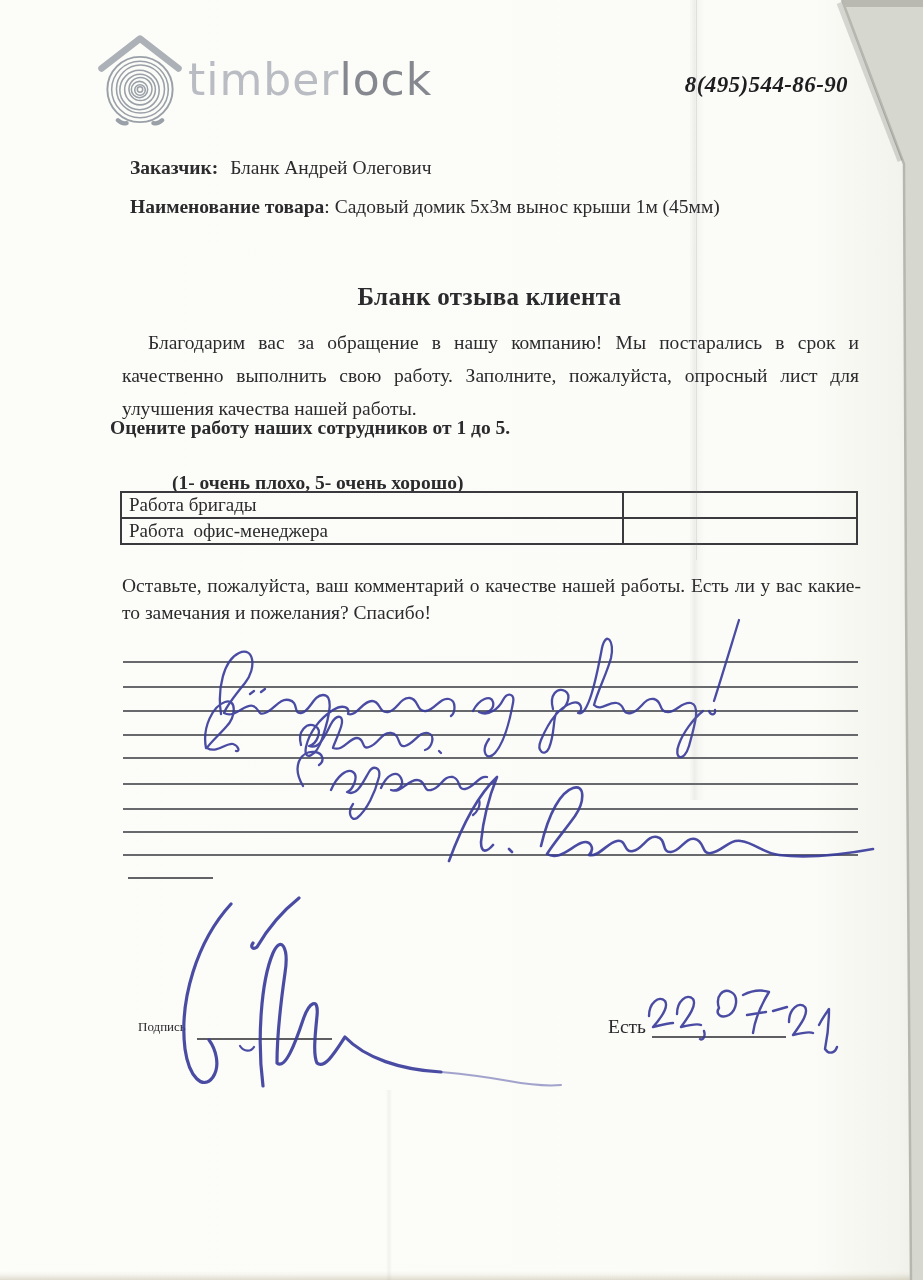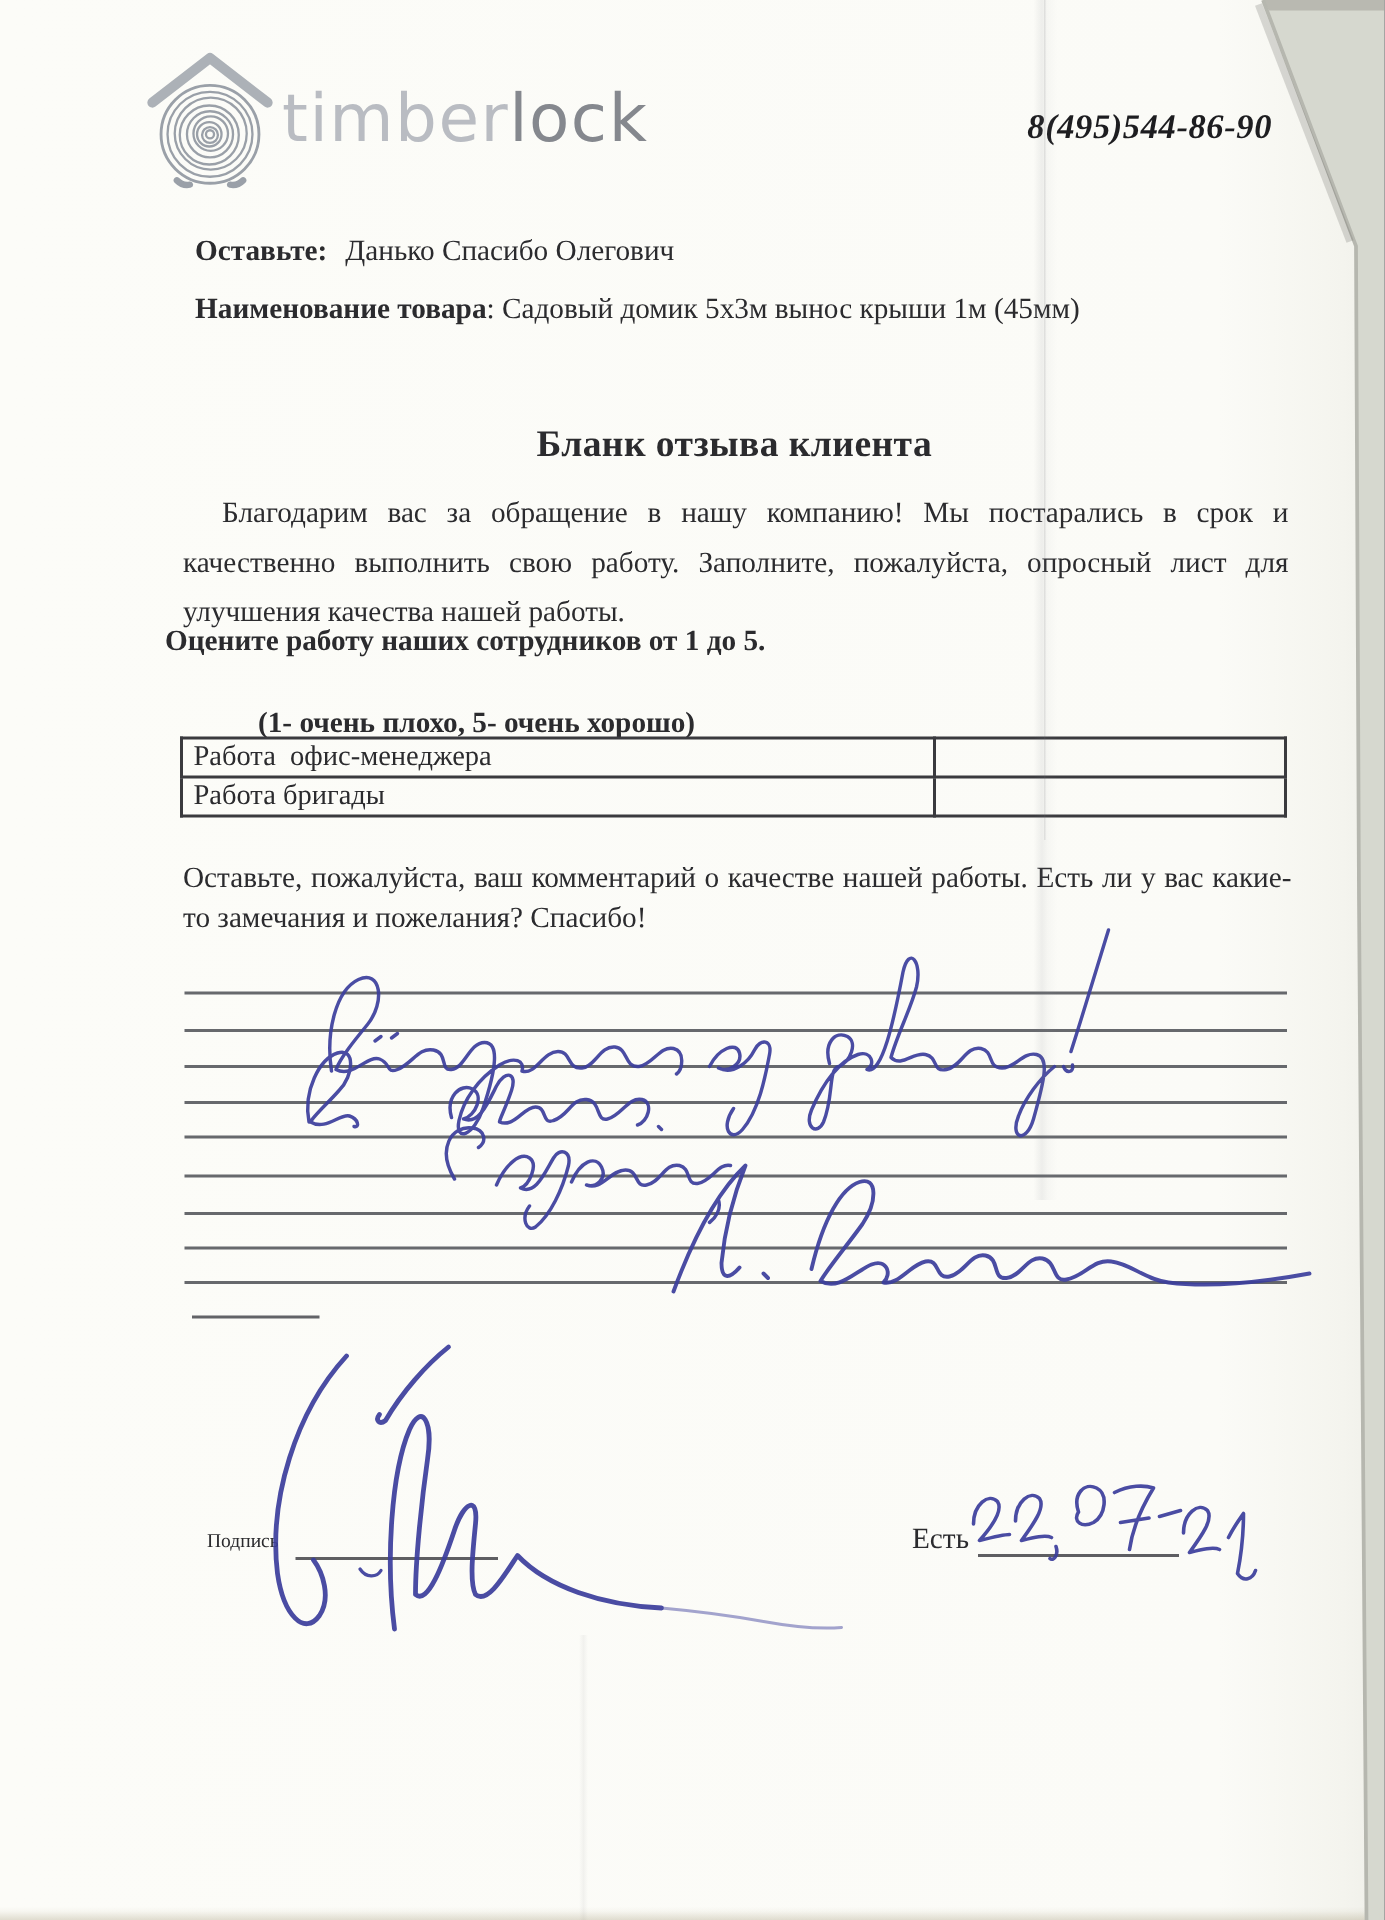--- a/index.html
+++ b/index.html
@@ -65,36 +65,36 @@
       <circle cx="50" cy="62.5" r="5.5"></circle>
       <circle cx="50" cy="62" r="2.8"></circle>
     </g>
     <path d="M10,40 L50,9 L90,40" stroke="#acb1b7" stroke-width="7" fill="none" stroke-linejoin="round" stroke-linecap="round"></path>
     <path d="M27,94 q4,4 9,3" stroke="#9aa0a8" stroke-width="4.5" fill="none" stroke-linecap="round"></path>
     <path d="M64,97 q5,1 9,-3" stroke="#9aa0a8" stroke-width="4.5" fill="none" stroke-linecap="round"></path>
   </svg>
   <div class="abs wordmark"><span class="wm-light">timber</span><span class="wm-dark">lock</span></div>
   <div class="abs phone">8(495)544-86-90</div>
 
-  <div class="abs customer"><span class="field-label">Оставьте:</span><span class="gap"></span><span>Данько Спасибо Олегович</span></div>
+  <div class="abs customer"><span class="field-label">Заказчик:</span><span class="gap"></span><span>Бланк Андрей Олегович</span></div>
   <div class="abs product"><span class="field-label">Наименование товара</span><span>: Садовый домик 5х3м вынос крыши 1м (45мм)</span></div>
 
   <div class="abs title">Бланк отзыва клиента</div>
   <p class="abs intro">Благодарим вас за обращение в нашу компанию! Мы постарались в срок и качественно выполнить свою работу. Заполните, пожалуйста, опросный лист для улучшения качества нашей работы.</p>
   <p class="abs rate b">Оцените работу наших сотрудников от 1 до 5.</p>
   <p class="abs scale b">(1- очень плохо, 5- очень хорошо)</p>
 
   <table class="rating">
     <tbody>
         <tr>
-          <td class="c1">Работа  офис-менеджера</td>
+          <td class="c1">Работа бригады</td>
           <td class="c2"></td>
         </tr>
         <tr>
-          <td class="c1">Работа бригады</td>
+          <td class="c1">Работа  офис-менеджера</td>
           <td class="c2"></td>
         </tr>
       </tbody>
   </table>
 
   <p class="abs comment-prompt">Оставьте, пожалуйста, ваш комментарий о качестве нашей работы. Есть ли у вас какие-то замечания и пожелания? Спасибо!</p>
 
   <div class="abs overlay" style="width:923px;height:1280px;">
       <div class="rule" style="top: 661px;"></div>
       <div class="rule" style="top: 686px;"></div>

